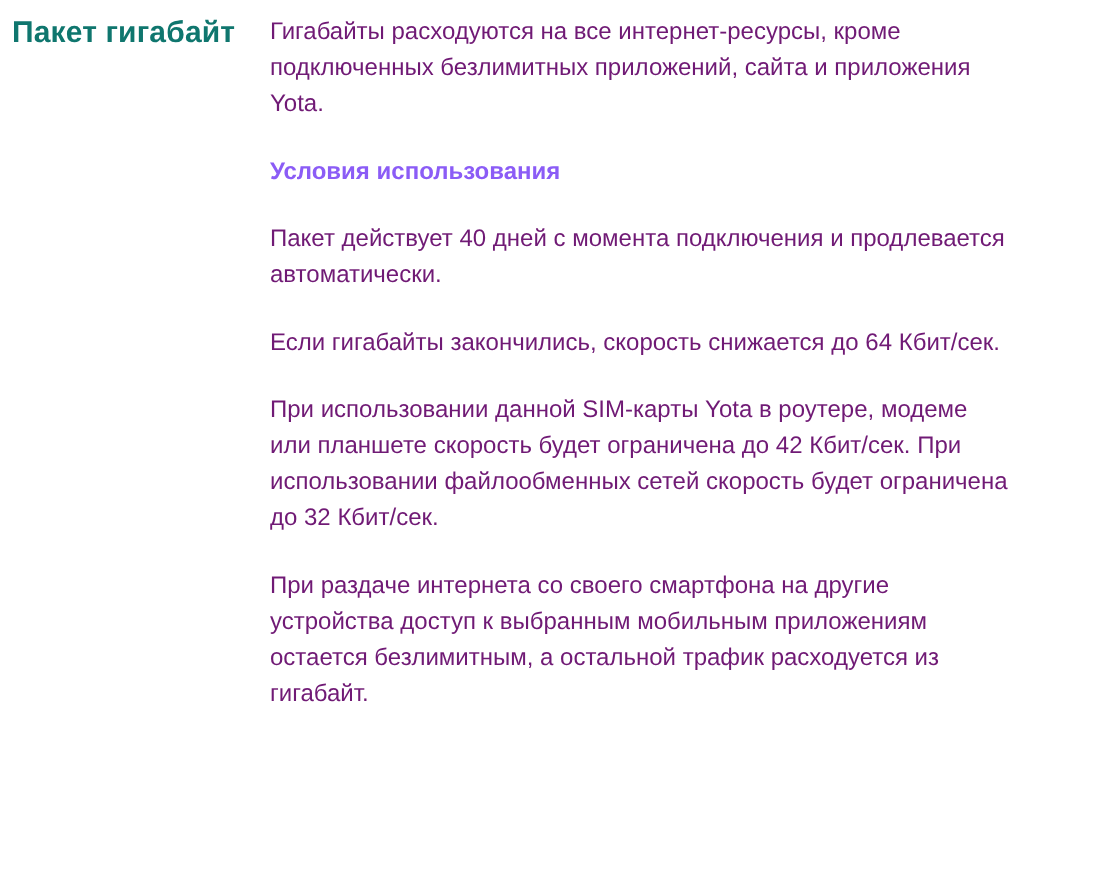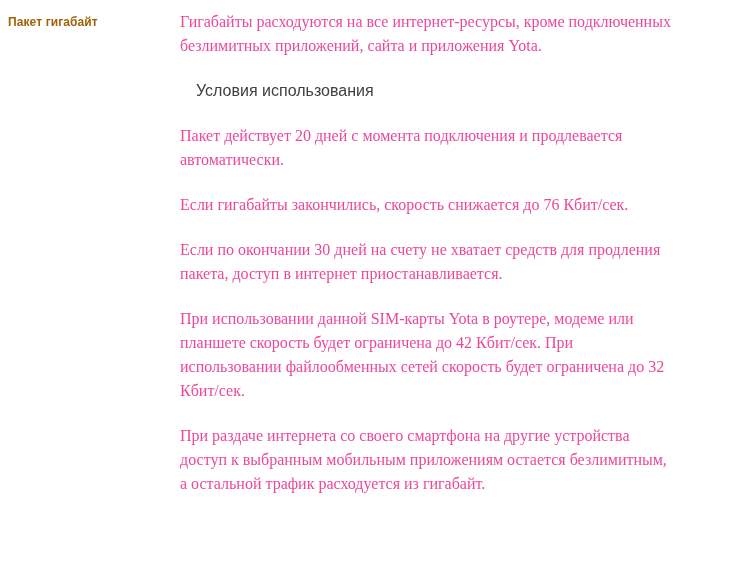--- a/index.html
+++ b/index.html
@@ -20,69 +20,67 @@
     align-items: flex-start;
     padding: 10px 8px 0 8px;
     box-sizing: border-box;
   }
   .label-col {
     width: 172px;
     flex: 0 0 172px;
   }
   .section-title {
     margin: 0;
-    font-size: 12px;
+    font-size: 20px;
     line-height: 24px;
     font-weight: bold;
-    color: #a16207;
+    color: #0f766e;
     letter-spacing: 0.1px;
   }
   .content-col {
     max-width: 496px;
     flex: 1 1 auto;
   }
   .para {
     margin: 0 0 21px 0;
     font-size: 16px;
     line-height: 24px;
-    color: #ec4899;
-    font-family: Liberation Serif, serif;
+    color: #701a75;
   }
   .para:last-child {
     margin-bottom: 0;
   }
   .subheading {
-    margin: 0 0 21px 16px;
+    margin: 0 0 21px 0;
     font-size: 16px;
     line-height: 24px;
-    color: #404040;
-    font-weight: normal;
+    color: #8b5cf6;
+    font-weight: bold;
   }
 </style>
 </head>
 <body>
 
 <div class="page">
   <div class="section">
 
     <div class="label-col">
       <h3 class="section-title">Пакет гигабайт</h3>
     </div>
 
     <div class="content-col">
       <p class="para">Гигабайты расходуются на все интернет-ресурсы, кроме подключенных безлимитных приложений, сайта и приложения Yota.</p>
 
 
       <h4 class="subheading">Условия использования</h4>
 
-      <p class="para">Пакет действует 20 дней с момента подключения и продлевается автоматически.</p>
+      <p class="para">Пакет действует 40 дней с момента подключения и продлевается автоматически.</p>
 
-      <p class="para">Если гигабайты закончились, скорость снижается до 76 Кбит/сек.</p>
+      <p class="para">Если гигабайты закончились, скорость снижается до 64 Кбит/сек.</p>
 
-      <p class="para">Если по окончании 30 дней на счету не хватает средств для продления пакета, доступ в интернет приостанавливается.</p>
 
       <p class="para">При использовании данной SIM-карты Yota в роутере, модеме или планшете скорость будет ограничена до 42 Кбит/сек. При использовании файлообменных сетей скорость будет ограничена до 32 Кбит/сек.</p>
 
       <p class="para">При раздаче интернета со своего смартфона на другие устройства доступ к выбранным мобильным приложениям остается безлимитным, а остальной трафик расходуется из гигабайт.</p>
     </div>
 
   </div>
 </div>
 
 </body></html>

